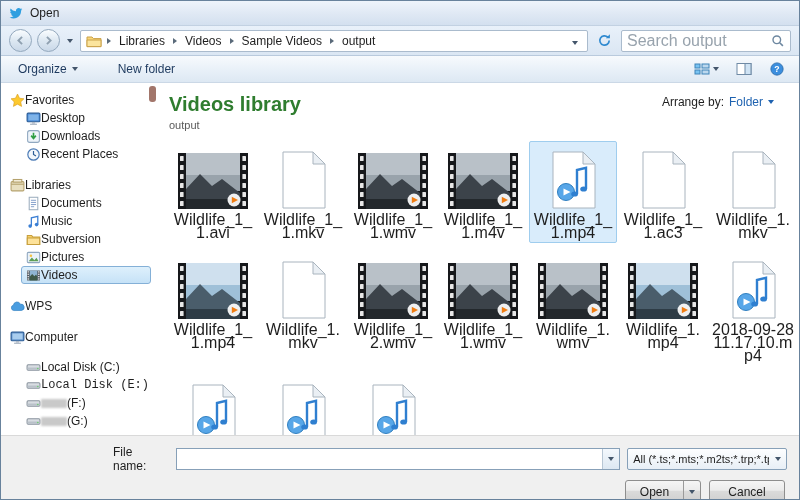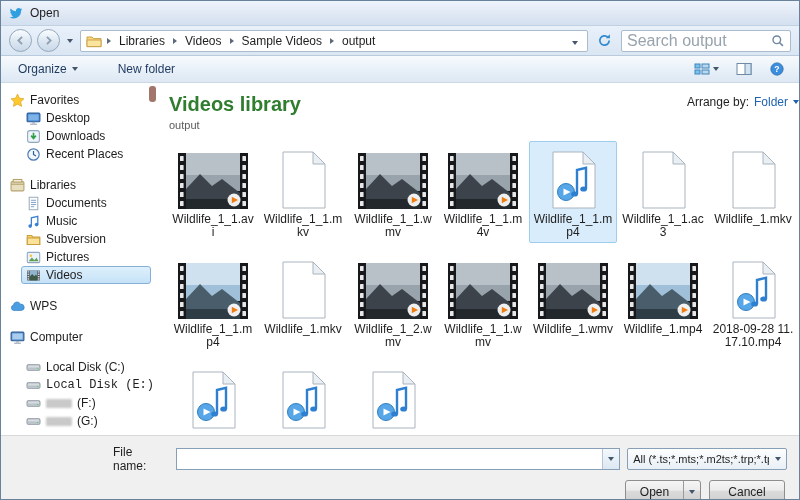--- a/index.html
+++ b/index.html
@@ -91,21 +91,21 @@
   }
   .tb-right { margin-left: auto; display: flex; align-items: center; gap: 9px; }
   .tb-right .sq-btn svg { width: 16px; height: 14px; }
   
   .main { flex: 1 1 auto; display: flex; background: #fff; overflow: hidden; }
   .sidebar {
     width: 156px; flex: 0 0 156px; padding-top: 8px;
     position: relative; overflow: hidden; background: #fff;
   }
   .side-item {
-    height: 18px; display: flex; align-items: center; gap: 5px;
+    height: 18px; display: flex; align-items: center; 
     padding: 0 2px 0 4px; margin-right: 6px; border: 1px solid transparent;
     border-radius: 3px; white-space: nowrap;
   }
   .side-item.selected {
     background: linear-gradient(#def0fc, #c6e2f7);
     border-color: #84b0d7;
   }
   .s-icon { width: 15px; height: 15px; flex: 0 0 15px; display: inline-flex; }
   .s-icon svg { width: 100%; height: 100%; }
   .redacted {
@@ -113,35 +113,35 @@
     display: inline-block; filter: blur(0.8px);
   }
   .side-scroll {
     position: absolute; right: 1px; top: 3px; width: 7px; height: 96%;
   }
   .side-thumb { width: 7px; height: 16px; background: #a2766b; border-radius: 3px; }
   .content { flex: 1 1 auto; position: relative; padding: 6px 8px 0 12px; overflow: hidden; }
   .lib-title { font-size: 20px; font-weight: bold; color: #2f7d2f; margin-top: 4px; }
   .lib-sub { font-size: 11px; color: #5a5a5a; margin-top: 3px; }
   .arrange {
-    position: absolute; top: 12px; right: 0;
+    position: absolute; top: 12px; right: 25px;
     display: flex; align-items: center; gap: 5px; font-size: 12px;
   }
   .arrange .val { color: #1e62b0; }
   .file-grid { margin-top: 10px; }
   .grid-row { display: flex; gap: 2px; margin-bottom: 8px; }
   .file-item {
     width: 88px; flex: 0 0 88px;
     display: flex; flex-direction: column; align-items: center;
     padding: 5px 2px 3px; border: 1px solid transparent; border-radius: 2px;
   }
   .file-item.selected { background: #d9ecfb; border-color: #9fcdee; }
   .thumb { height: 62px; display: flex; align-items: flex-end; justify-content: center; }
   .fname {
-    font-size: 12px; line-height: 13px; text-align: center;
+    font-size: 16px; line-height: 13px; text-align: center;
     max-width: 84px; word-break: break-all; margin-top: 4px;
   }
   
   .footer {
     flex: 0 0 64px; height: 64px; background: #f0f0f0;
     border-top: 1px solid #d9d9d9; padding: 9px 12px 0;
   }
   .fn-row { display: flex; align-items: center; }
   .fn-label { margin-left: 100px; margin-right: 8px; }
   .fn-combo {

